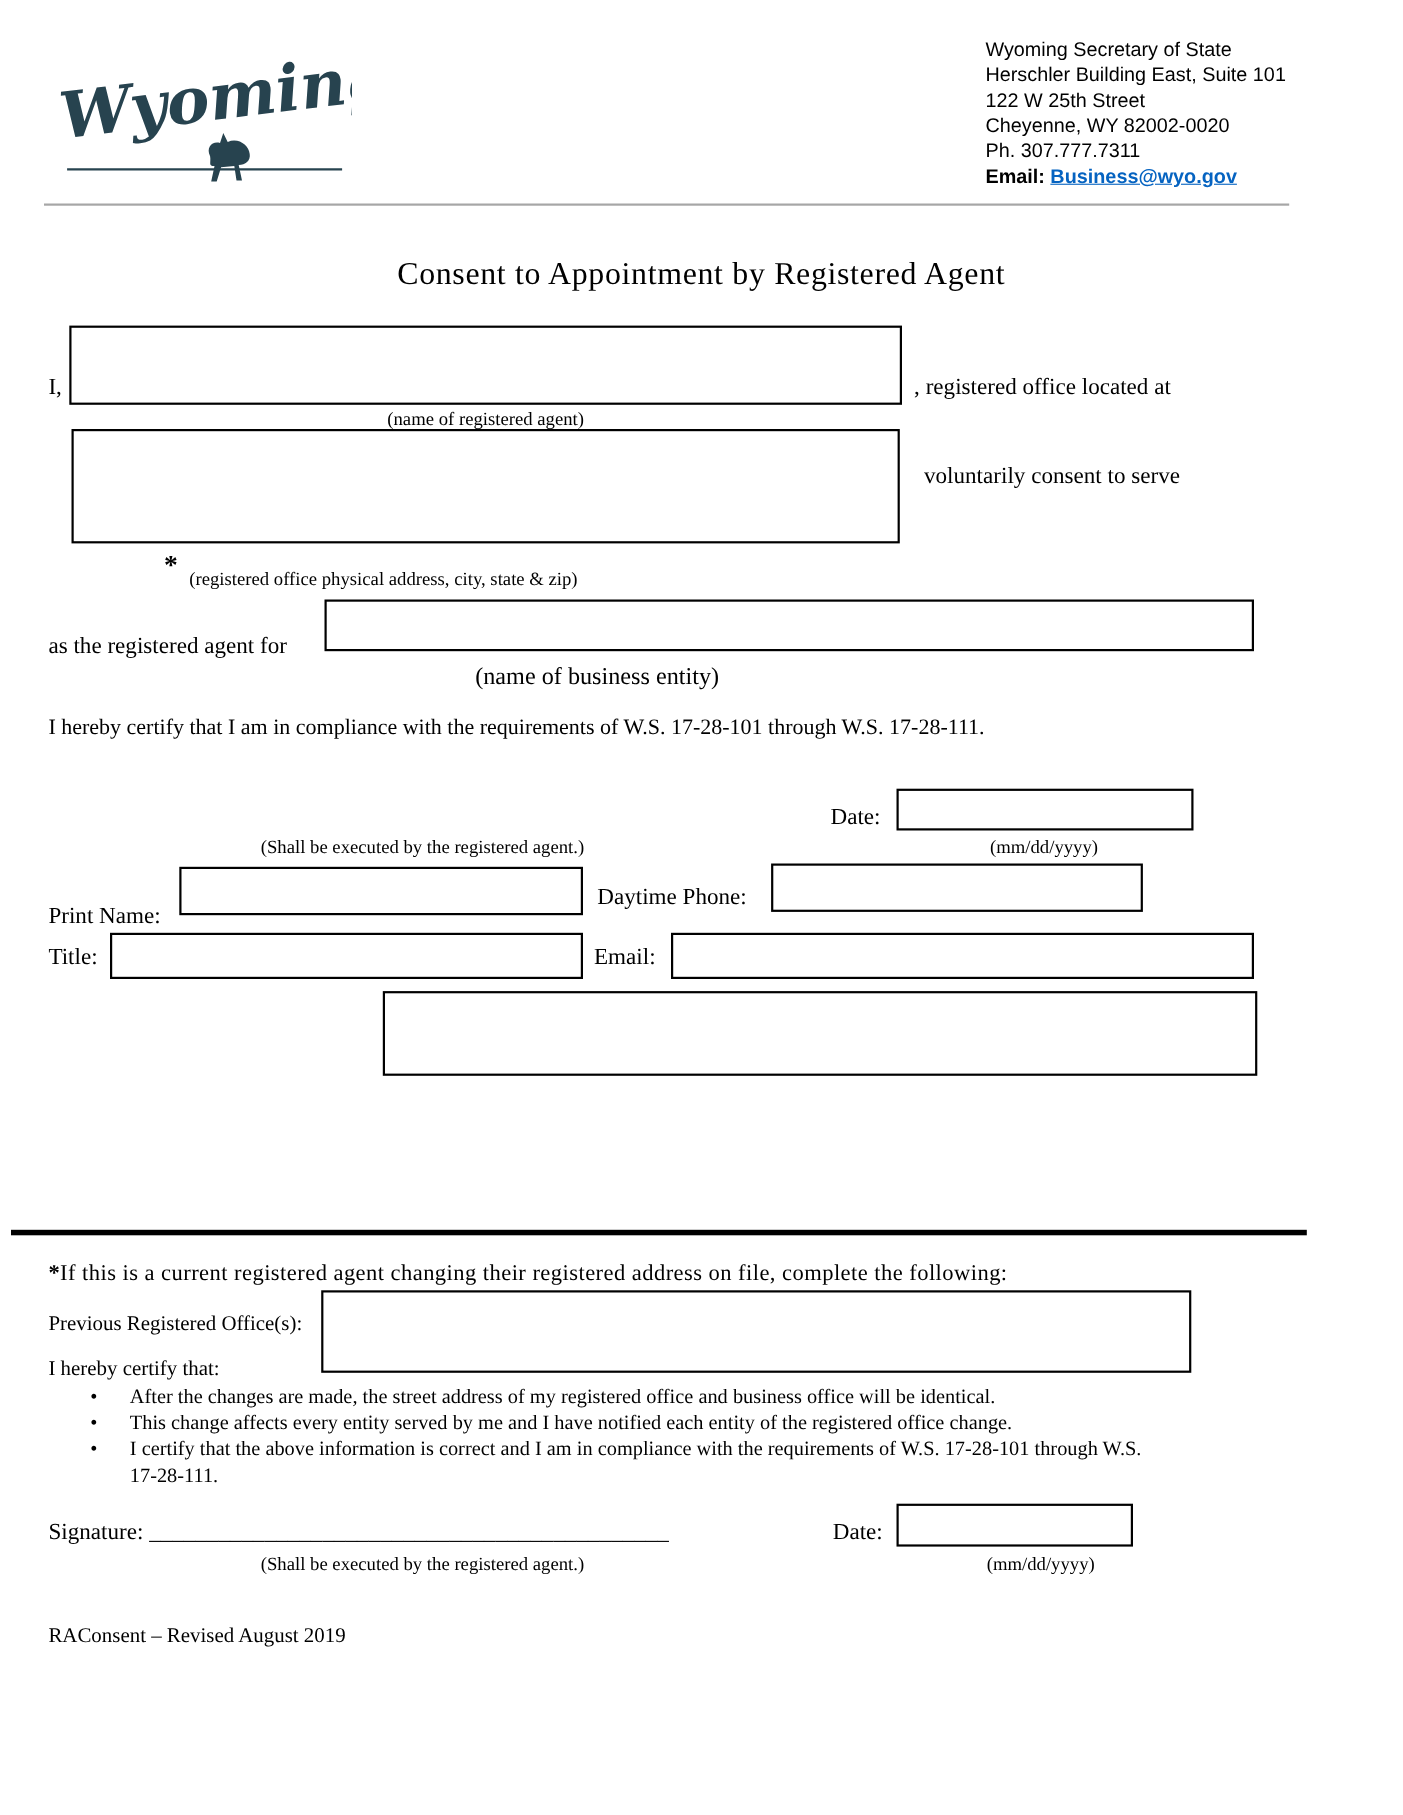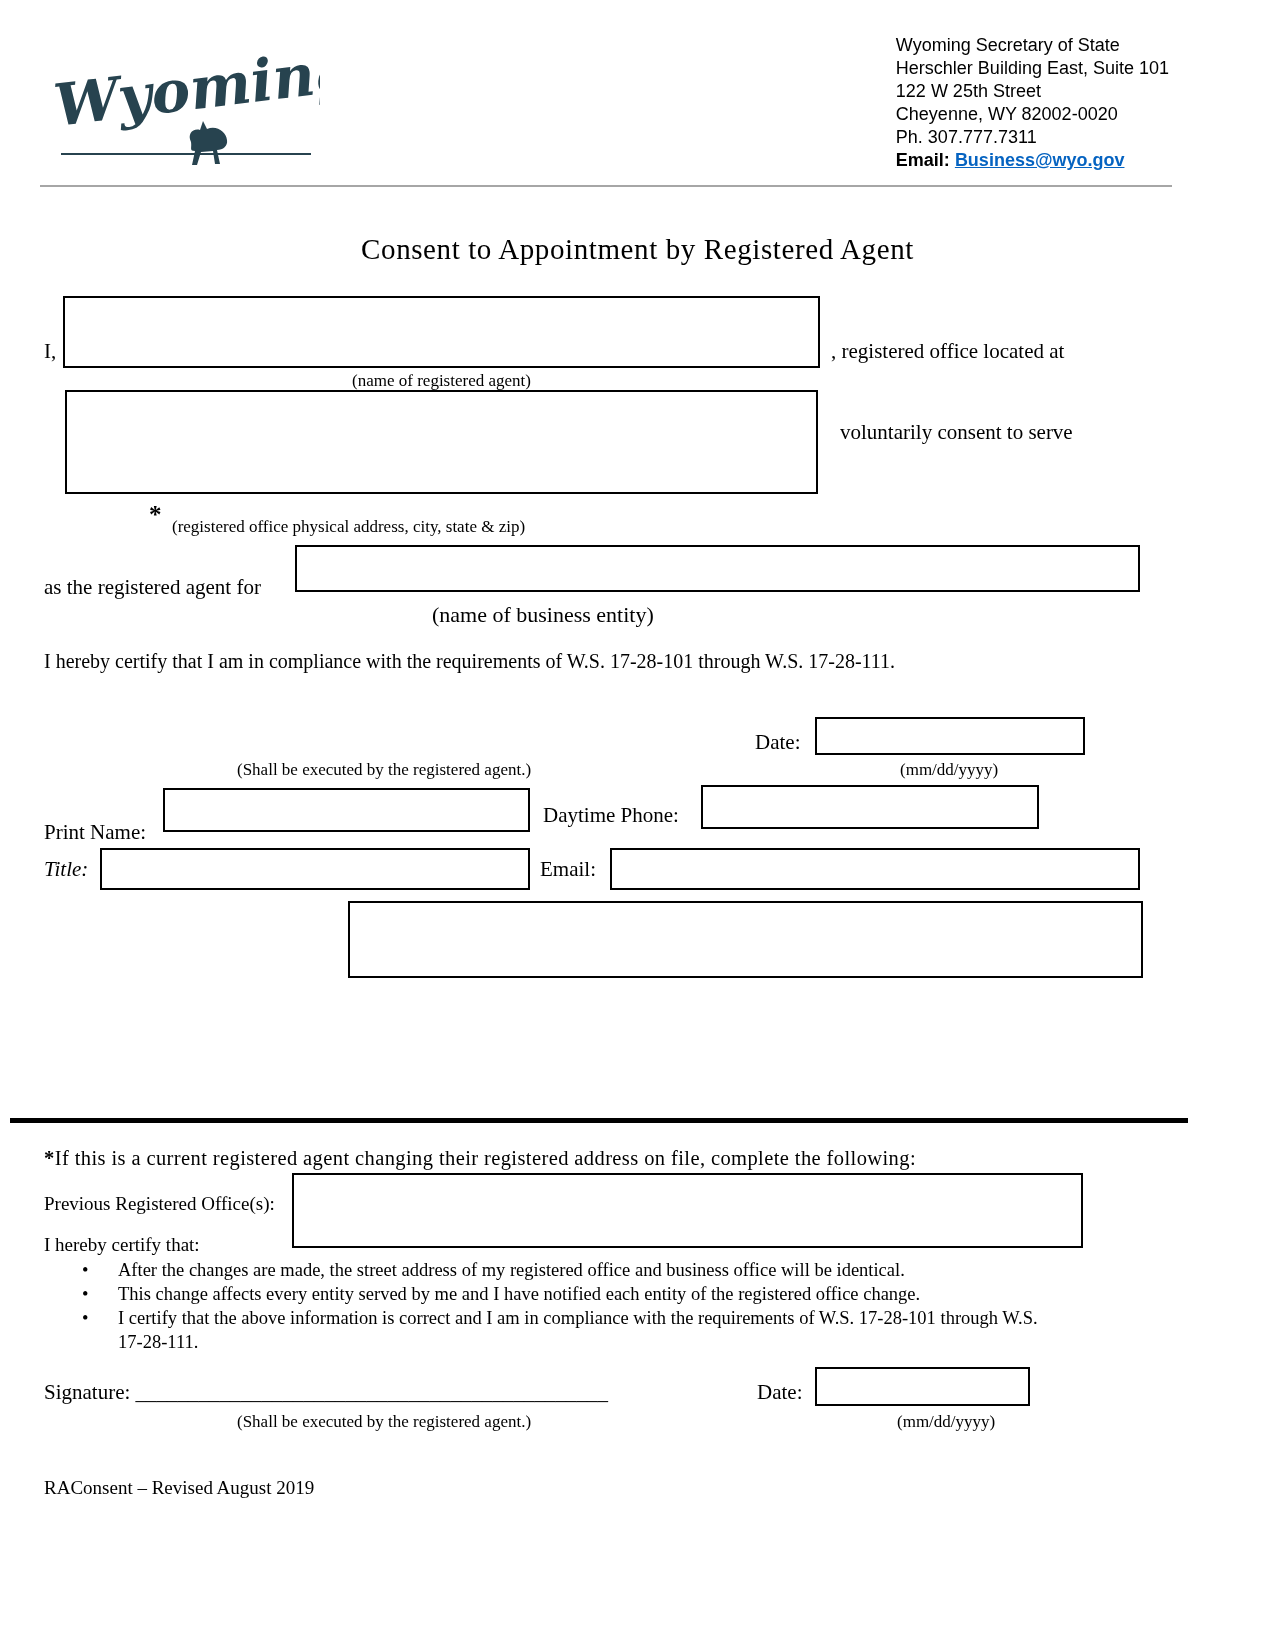--- a/index.html
+++ b/index.html
@@ -46,21 +46,21 @@
   [data-name="date-label-1"] { left:755px; top:730px; font-size:21px; }
   [data-name="date-input-1"] { left:815px; top:717px; width:270px; height:38px; }
   [data-name="signature-caption-1"] { left:237px; top:760px; font-size:17px; }
   [data-name="date-caption-1"] { left:900px; top:760px; font-size:17px; }
 
   [data-name="print-name-label"] { left:44px; top:803px; font-size:21px;margin-top:17px; }
   [data-name="print-name-input"] { left:163px; top:788px; width:367px; height:44px; }
   [data-name="daytime-phone-label"] { left:543px; top:803px; font-size:21px; }
   [data-name="daytime-phone-input"] { left:701px; top:785px; width:338px; height:44px; }
 
-  [data-name="title-label"] { left:44px; top:857px; font-size:21px;font-style:italic; }
+  [data-name="title-label"] { left:44px; top:857px; font-size:21px; }
   [data-name="title-input"] { left:100px; top:848px; width:430px; height:42px; }
   [data-name="email-label"] { left:540px; top:857px; font-size:21px; }
   [data-name="email-input"] { left:610px; top:848px; width:530px; height:42px; }
 
   [data-name="mailing-address-label"] { left:42px; top:912px; font-size:20px; line-height:25px; }
   [data-name="mailing-address-label"] .line2 { padding-left:5px; }
   [data-name="mailing-address-input"] { left:348px; top:901px; width:795px; height:77px; }
 
   
   [data-name="section-divider"] { position:absolute; left:10px; top:1118px; width:1178px; height:5px; background:#000; }

